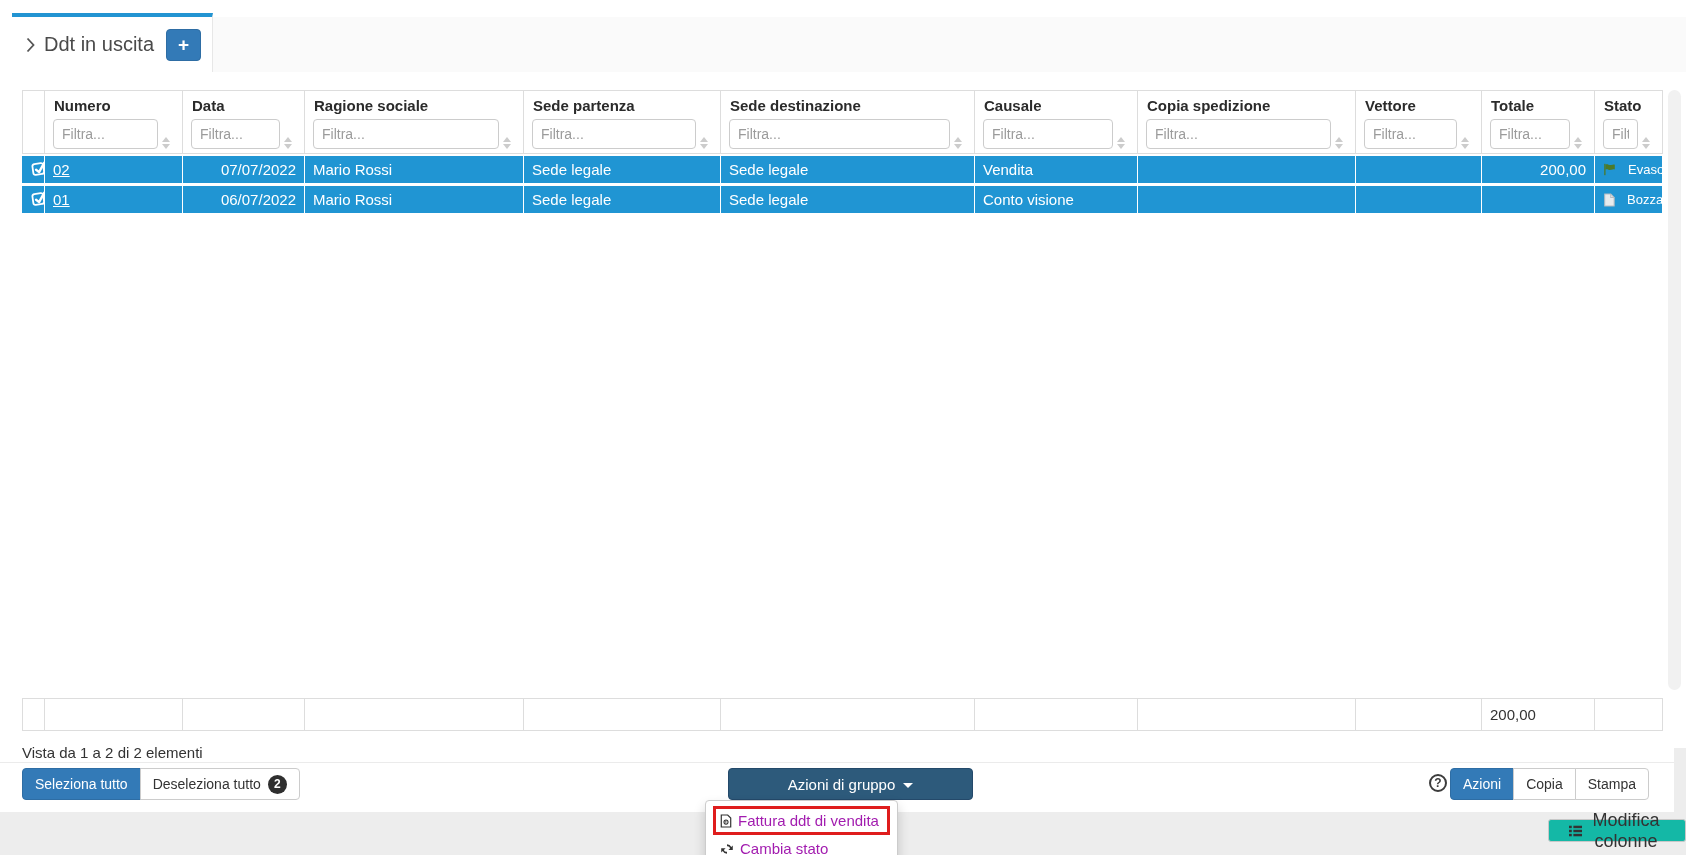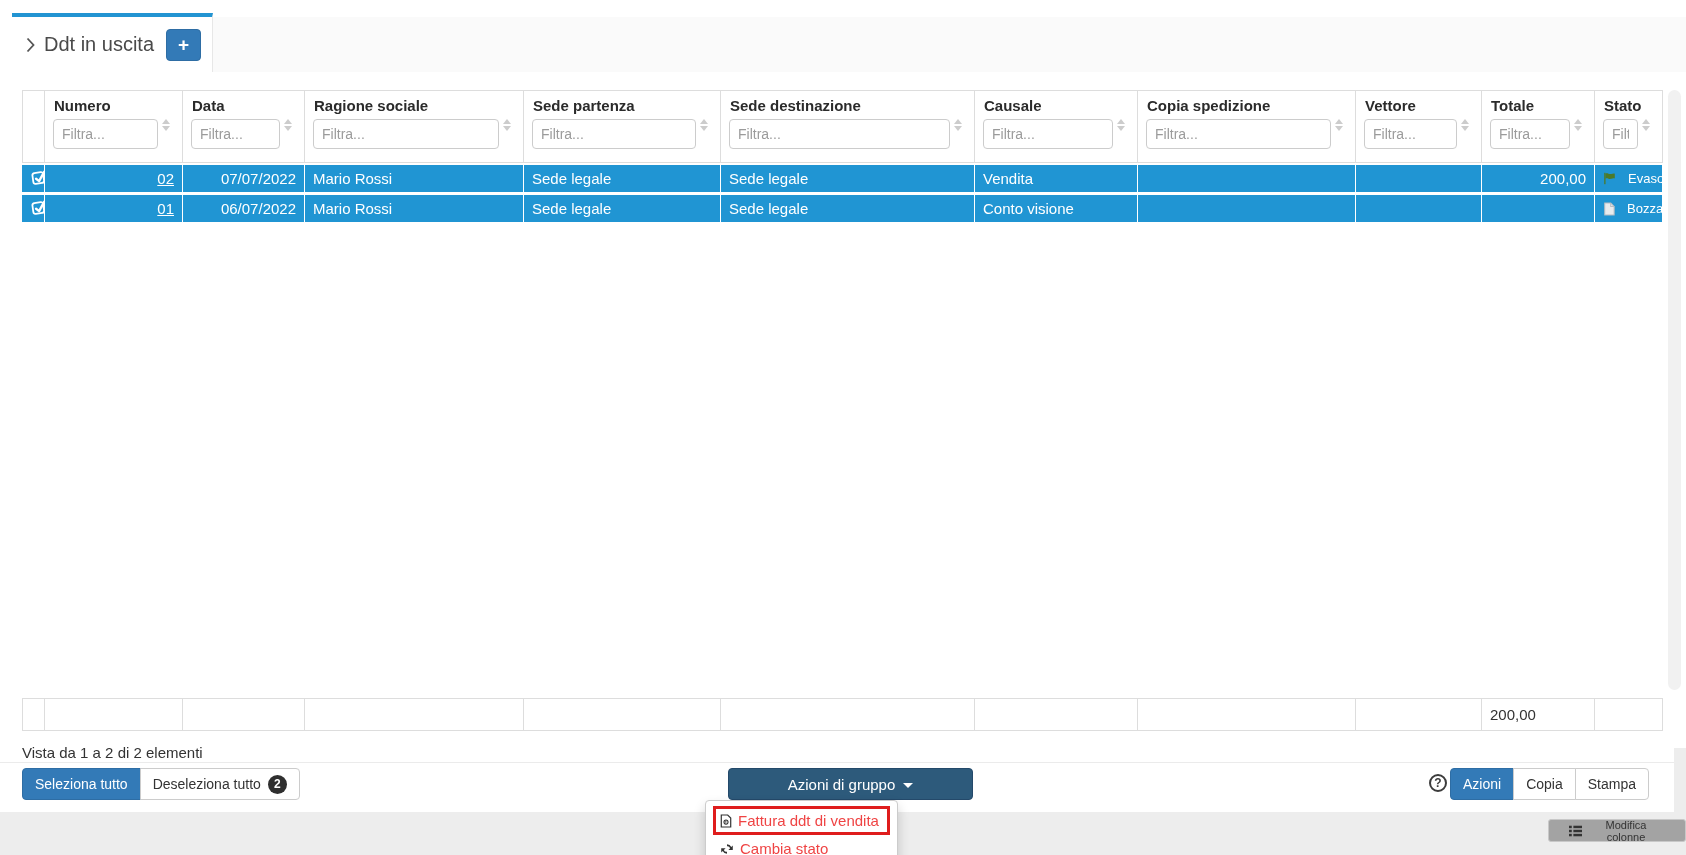--- a/index.html
+++ b/index.html
@@ -14,40 +14,40 @@
          display:flex; align-items:center; padding-left:14px; }
   .tab-title { font-size:20px; color:#4a4a4a; margin-left:9px; white-space:nowrap; }
   .btn-add { margin-left:12px; width:35px; height:32px; background:#337ab7; border:1px solid #2e6da4;
              border-radius:4px; color:#fff; font-size:19px; font-weight:bold;
              display:flex; align-items:center; justify-content:center; cursor:pointer; }
 
   
   table.grid { position:absolute; left:22px; top:90px; width:1641px; table-layout:fixed;
                border-collapse:separate; border-spacing:0; font-size:15px; }
   .grid thead th { border-top:1px solid #ddd; border-bottom:1px solid #ddd; border-right:1px solid #ddd;
-                   height:64px; vertical-align:top; padding:6px 0 13px 0; background:#fff; }
+                   height:64px; vertical-align:top; padding:6px 0 4px 0; background:#fff; }
   .grid thead th:first-child { border-left:1px solid #ddd; }
   .th-label { text-align:left; font-weight:bold; font-size:15px; color:#2b2b2b;
               padding:0 4px 5px 9px; white-space:nowrap; overflow:hidden; }
-  .th-filter { display:flex; align-items:flex-start; padding-left:8px; }
+  .th-filter { display:flex; align-items:flex-end; padding-left:8px; }
   .th-filter input { width:calc(100% - 24px); height:30px; border:1px solid #ccc; border-radius:4px;
                      padding:0 8px; font-size:14px; color:#555; background:#fff;
                      font-family:"Liberation Sans", sans-serif; min-width:0; }
   .th-filter input::placeholder { color:#9b9b9b; opacity:1; }
   .carets { margin-left:4px; display:flex; flex-direction:column; gap:2px; cursor:pointer; }
   .caret-up   { width:0; height:0; border-left:4px solid transparent; border-right:4px solid transparent;
                 border-bottom:5px solid #ccc; }
   .caret-down { width:0; height:0; border-left:4px solid transparent; border-right:4px solid transparent;
                 border-top:5px solid #ccc; }
 
   .grid tbody td { height:30px; border-top:2px solid #fff; border-right:1px solid #fff;
                    border-bottom:1px solid #fff; padding:0 8px; white-space:nowrap; overflow:hidden; }
   .grid tbody tr.selected td { background:#2095d3; color:#fff; }
   td.cell-check { text-align:center; padding:0; }
-  td.num  { text-align:right; padding-right:13px;text-decoration:underline; }
+  td.num  { padding-right:13px;text-decoration:underline; }
   td.date { text-align:right; padding-right:14px; }
   td.tot  { text-align:right; padding-right:8px; }
   td.stato-cell { padding-left:10px; font-size:13px; color:#141414; }
   .stato-inner { display:flex; align-items:center; gap:12px; }
 
   
   table.grid-foot { position:absolute; left:22px; top:698px; width:1641px; table-layout:fixed;
                     border-collapse:separate; border-spacing:0; font-size:15px; }
   .grid-foot td { height:33px; background:#fff; border-top:1px solid #ddd; border-bottom:1px solid #ddd;
                   border-right:1px solid #ddd; padding:0 8px; color:#333; }
@@ -82,29 +82,29 @@
 
   .help { position:absolute; left:1429px; top:774px; width:18px; height:18px; border:2px solid #3c3c3c;
           border-radius:50%; color:#3c3c3c; font-size:12px; font-weight:bold;
           display:flex; align-items:center; justify-content:center; cursor:pointer; }
 
   
   .dropdown { position:absolute; left:705px; top:800px; width:193px; background:#fff;
               border:1px solid #ccc; border-radius:4px; box-shadow:0 6px 12px rgba(0,0,0,.18);
               padding:4px 0 6px; z-index:5; }
   .menu-item { display:flex; align-items:center; gap:6px; padding:0 14px; font-size:15px;
-               color:#ef4444; height:23px; cursor:pointer; white-space:nowrap; }
+               color:#a21caf; height:23px; cursor:pointer; white-space:nowrap; }
   .red-box { border:3px solid #df1d1d; margin:1px 7px 2px; }
   .red-box .menu-item { padding:0 4px; }
 
   
   .page-bottom { position:absolute; left:0; top:812px; width:1686px; height:43px; background:#ededed; }
   .page-right  { position:absolute; left:1674px; top:748px; width:12px; height:64px; background:#ededed; }
-  .btn-modify { position:absolute; left:1548px; top:819px; height:23px; padding:0 20px; background:#a3a3a3;
-                border:1px solid #c8c8c8; border-radius:3px; font-size:11px; color:#333;
+  .btn-modify { position:absolute; left:1548px; top:819px; height:23px; padding:0 20px; background:#14b8a6;
+                border:1px solid #c8c8c8; border-radius:3px; font-size:18px; color:#333;
                 display:flex; align-items:center; gap:5px; cursor:pointer; z-index:6; }
   .icon { display:inline-flex; align-items:center; justify-content:center; flex:none; }
 </style>
 </head>
 <body>
 
 <div class="screen">
 
   <div class="tabbar-rest"></div>
   <div class="tab">

